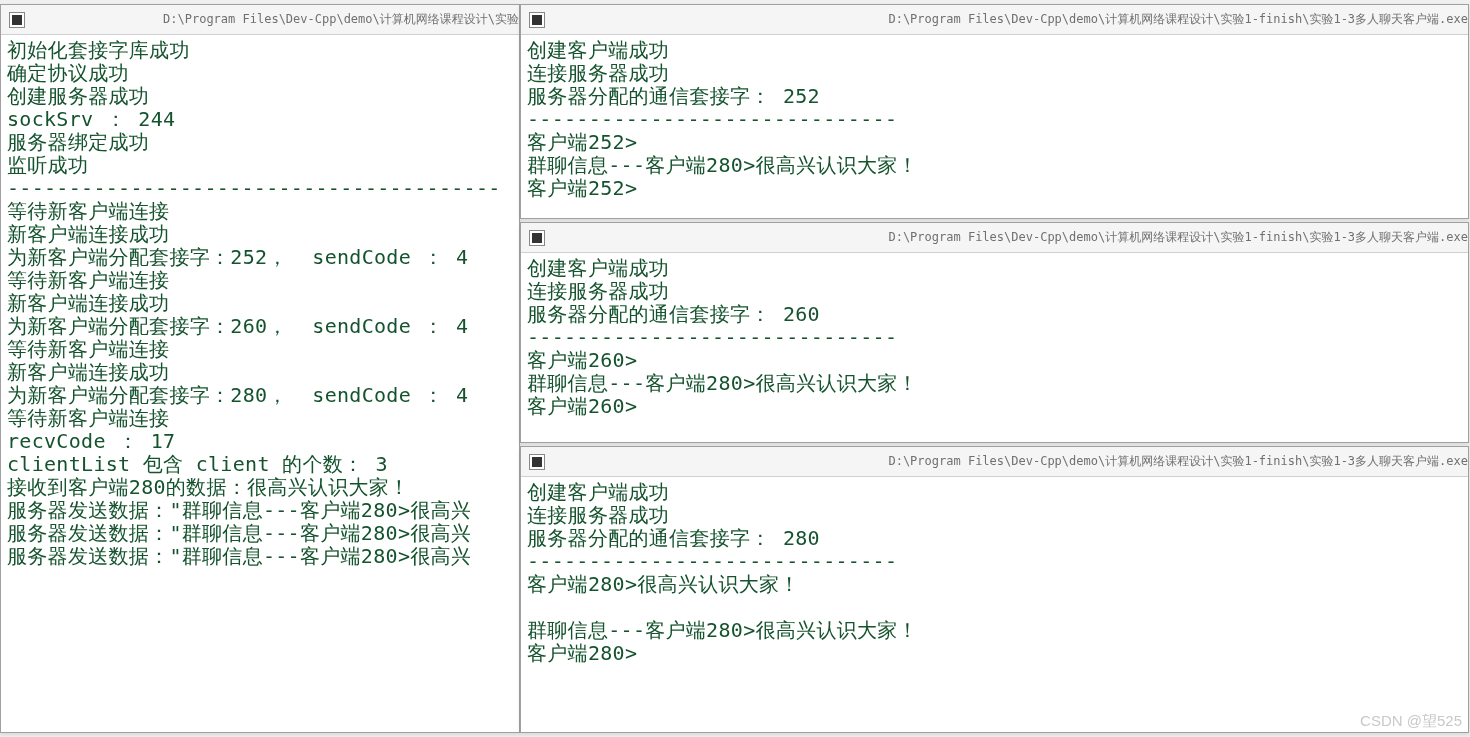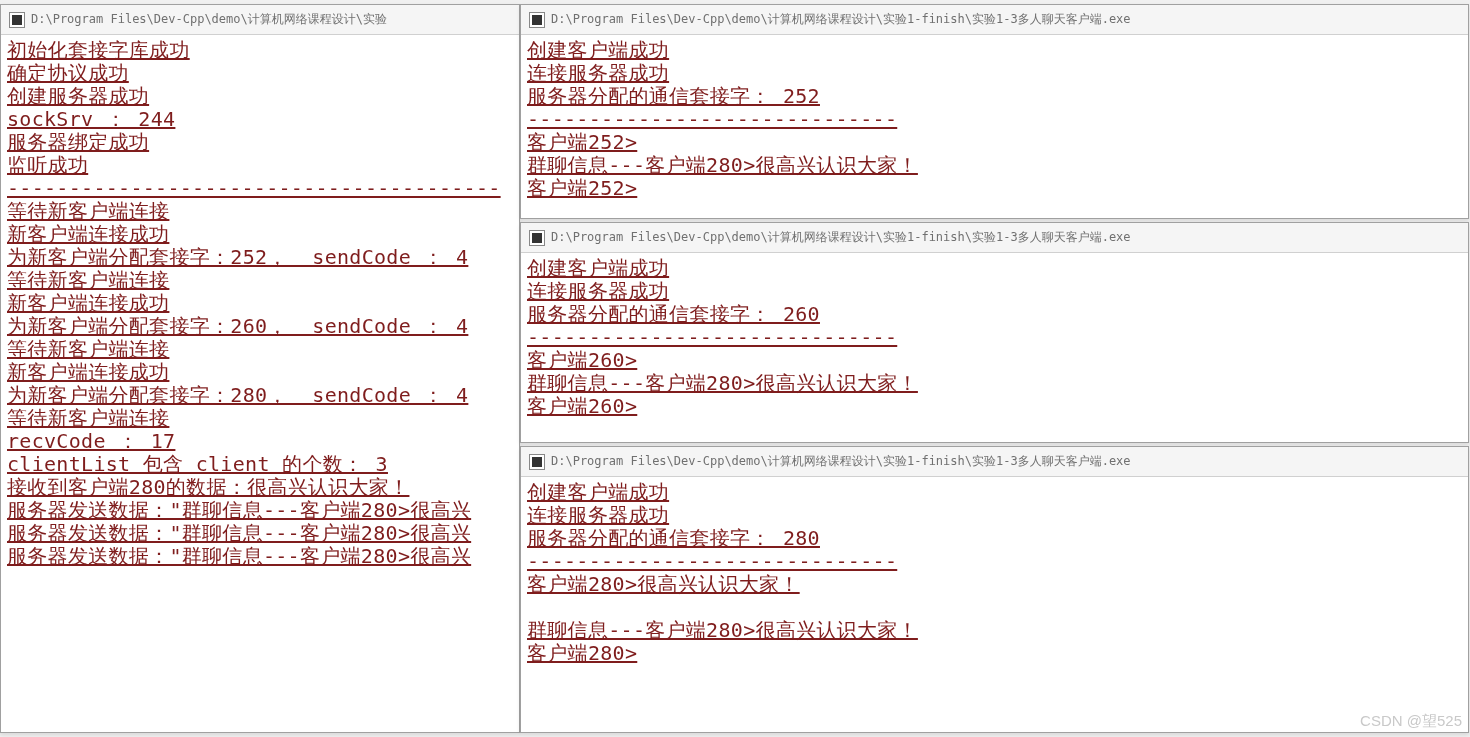--- a/index.html
+++ b/index.html
@@ -25,20 +25,21 @@
       height: 30px;
       background: #f5f5f5;
       border-bottom: 1px solid #d0d0d0;
       display: flex;
       align-items: center;
       padding-left: 8px;
       font-size: 12px;
       color: #707070;
       white-space: nowrap;
       overflow: hidden;
+      justify-content: space-between;
     }
     .titlebar .app-icon {
       width: 16px;
       height: 16px;
       margin-right: 6px;
       flex-shrink: 0;
       border: 1px solid #888;
       background: #fff;
       position: relative;
     }
@@ -48,26 +49,25 @@
       left: 2px;
       top: 2px;
       right: 2px;
       bottom: 2px;
       background: #333;
     }
     .console {
       padding: 4px 6px;
       font-size: 20px;
       line-height: 23px;
-      color: #7f1d1d;
+      color: #14532d;
       white-space: pre;
       overflow: hidden;
       letter-spacing: 0.3px;
       font-family: "SimSun", "NSimSun", monospace;
-      text-decoration: underline;
     }
     .watermark {
       position: absolute;
       right: 8px;
       bottom: 6px;
       font-size: 15px;
       color: #c9c9c9;
       font-family: Arial, sans-serif;
     }
     #window-server { left: 0; top: 4px; width: 520px; height: 729px; }

